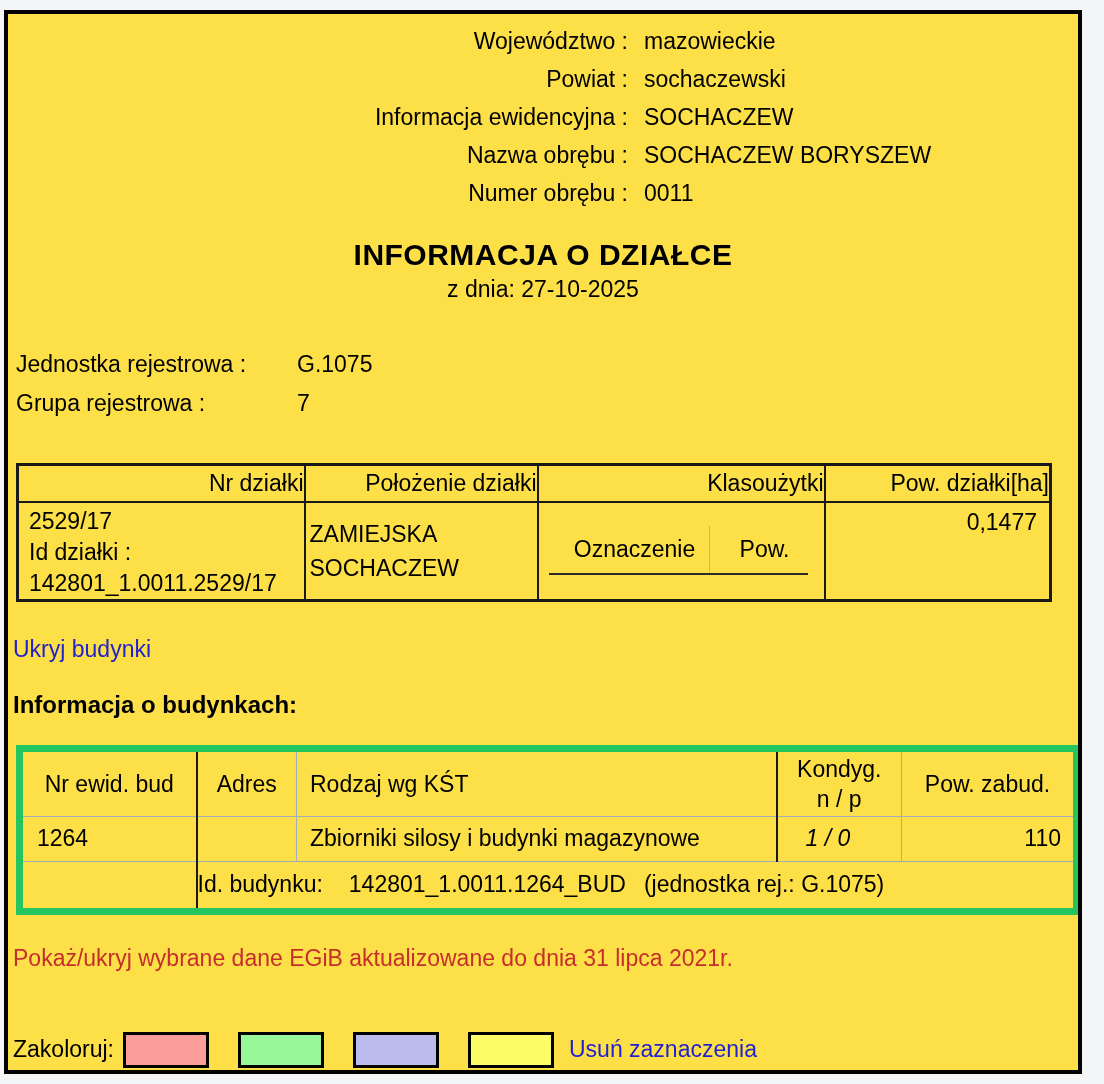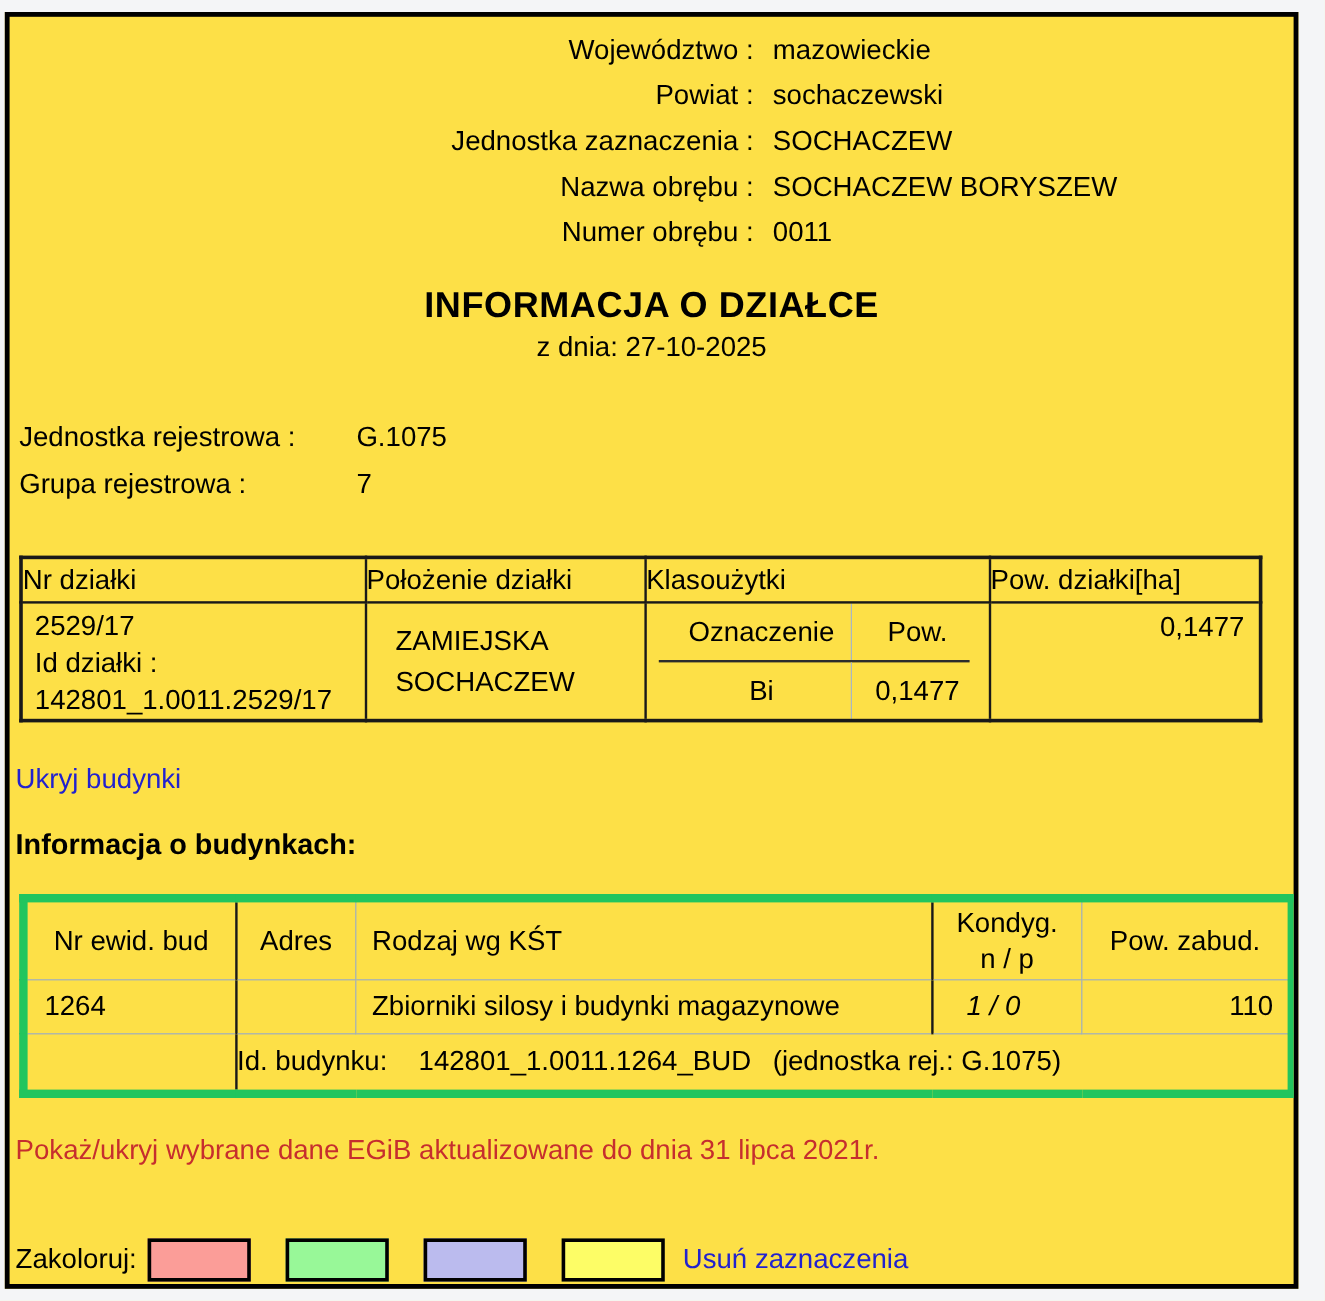--- a/index.html
+++ b/index.html
@@ -31,23 +31,23 @@
   .reg-table td { line-height: 39px; white-space: nowrap; }
   .reg-label { width: 275px; }
   .reg-value { padding-left: 6px; }
   
   table.t1 {
     border-collapse: collapse; table-layout: fixed;
     width: 1033px; margin: 40px 0 0 8px;
     border: 3px solid #191919;
   }
   table.t1 th, table.t1 td { border: 2px solid #191919; font-weight: normal; font-size: 23px; }
-  table.t1 th { height: 37px; text-align: left; }
+  table.t1 th { height: 37px; text-align: right; }
   .t1-cell-nr { vertical-align: top; padding: 3px 6px 0 10px; line-height: 31px; }
-  .t1-cell-loc { vertical-align: middle; padding-left: 24px; line-height: 34px; }
+  .t1-cell-loc { vertical-align: middle; padding-left: 4px; line-height: 34px; }
   .t1-cell-klaso { vertical-align: middle; padding: 0 16px 0 10px; }
   .t1-cell-area { vertical-align: top; text-align: right; padding: 6px 12px 0 0; }
   table.klaso {
     border-collapse: collapse; table-layout: fixed; width: 100%;
   }
   table.klaso td {
     border: none; height: 48px; padding-left: 12px;
     vertical-align: middle; text-align: center;
   }
   table.klaso tr.klaso-head td { border-bottom: 2px solid #2c2c2c; }
@@ -98,21 +98,21 @@
     <tbody>
         <tr>
       <td class="hdr-label">Województwo :</td>
       <td class="hdr-value">mazowieckie</td>
     </tr>
     <tr>
       <td class="hdr-label">Powiat :</td>
       <td class="hdr-value">sochaczewski</td>
     </tr>
     <tr>
-      <td class="hdr-label">Jednostka zaznaczenia :</td>
+      <td class="hdr-label">Informacja ewidencyjna :</td>
       <td class="hdr-value">SOCHACZEW</td>
     </tr>
     <tr>
       <td class="hdr-label">Nazwa obrębu :</td>
       <td class="hdr-value">SOCHACZEW BORYSZEW</td>
     </tr>
     <tr>
       <td class="hdr-label">Numer obrębu :</td>
       <td class="hdr-value">0011</td>
     </tr>
@@ -165,24 +165,20 @@
         <table class="klaso">
           <colgroup>
                 <col style="width:62%">
                 <col style="width:38%">
               </colgroup>
           <tbody>
                 <tr class="klaso-head">
             <td class="klaso-div">Oznaczenie</td>
             <td>Pow.</td>
           </tr>
-          <tr>
-            <td class="klaso-div">Bi</td>
-            <td>0,1477</td>
-          </tr>
         </tbody>
             </table>
       </td>
       <td class="t1-cell-area">0,1477</td>
     </tr>
   </tbody>
     </table>
 
   
   <a class="link toggle-link">Ukryj budynki</a>

